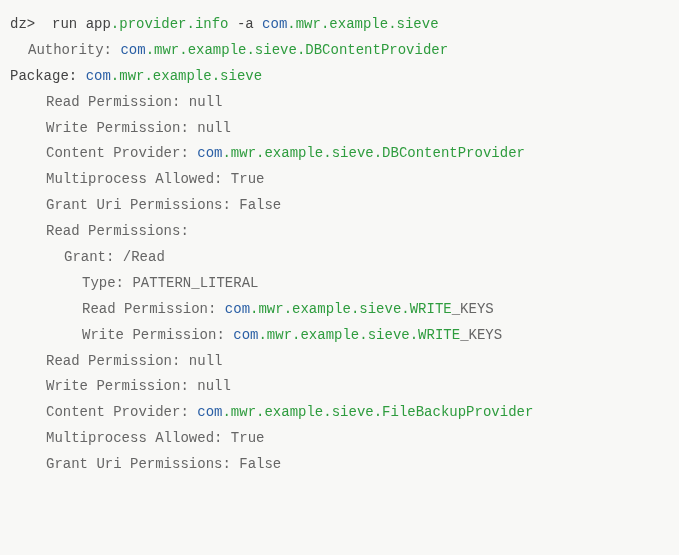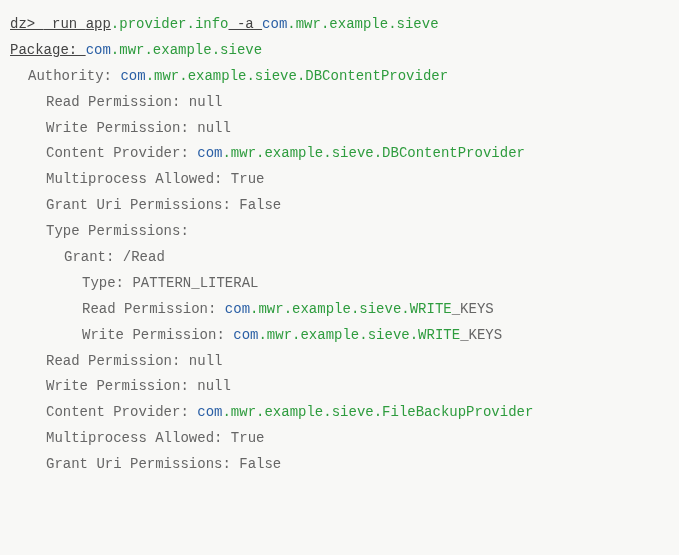--- a/index.html
+++ b/index.html
@@ -8,52 +8,52 @@
       font-family: 'Courier New', Consolas, monospace;
       font-size: 14px;
       line-height: 1.85;
       color: #333;
       padding: 12px 10px;
       width: 679px;
       height: 555px;
       overflow: hidden;
     }
     .line { white-space: pre; }
-    .plain { color: #444; text-decoration: underline; }
+    .plain { color: #444; }
     .gray  { color: #666; }
     .green { color: #2e9c3e; }
     .blue  { color: #2a5fa5; margin-top: 48px; }
     .ind1 { padding-left: 0; }
     .ind2 { padding-left: 18px; }
     .ind3 { padding-left: 36px; }
     .ind4 { padding-left: 54px; }
     .ind5 { padding-left: 72px; font-family: Liberation Mono, monospace; }
   </style>
 </head>
 <body>
 
 <div>
 
   <div class="line ind1"><span class="plain">dz&gt; </span><span class="plain"> run </span><span class="plain">app</span><span class="green">.</span><span class="green">provider</span><span class="green">.</span><span class="green">info</span><span class="plain"> -a </span><span class="blue">com</span><span class="green">.mwr</span><span class="green">.example</span><span class="green">.sieve</span></div>
 
+  <div class="line ind2"><span class="gray">Authority: </span><span class="blue">com</span><span class="green">.mwr</span><span class="green">.example</span><span class="green">.sieve</span><span class="green">.DBContentProvider</span></div>
+
   <div class="line ind1"><span class="plain">Package: </span><span class="blue">com</span><span class="green">.mwr</span><span class="green">.example</span><span class="green">.sieve</span></div>
-
-  <div class="line ind2"><span class="gray">Authority: </span><span class="blue">com</span><span class="green">.mwr</span><span class="green">.example</span><span class="green">.sieve</span><span class="green">.DBContentProvider</span></div>
 
   <div class="line ind3"><span class="gray">Read Permission: </span><span class="gray">null</span></div>
 
   <div class="line ind3"><span class="gray">Write Permission: </span><span class="gray">null</span></div>
 
   <div class="line ind3"><span class="gray">Content Provider: </span><span class="blue">com</span><span class="green">.mwr</span><span class="green">.example</span><span class="green">.sieve</span><span class="green">.DBContentProvider</span></div>
 
   <div class="line ind3"><span class="gray">Multiprocess Allowed: </span><span class="gray">True</span></div>
 
   <div class="line ind3"><span class="gray">Grant Uri Permissions: </span><span class="gray">False</span></div>
 
-  <div class="line ind3"><span class="gray">Type Permissions:</span></div>
+  <div class="line ind3"><span class="gray">Read Permissions:</span></div>
 
   <div class="line ind4"><span class="gray">Grant: </span><span class="gray">/Read</span></div>
 
   <div class="line ind5"><span class="gray">Type: </span><span class="gray">PATTERN_LITERAL</span></div>
 
   <div class="line ind5"><span class="gray">Read Permission: </span><span class="blue">com</span><span class="green">.mwr</span><span class="green">.example</span><span class="green">.sieve</span><span class="green">.WRITE</span><span class="gray">_KEYS</span></div>
 
   <div class="line ind5"><span class="gray">Write Permission: </span><span class="blue">com</span><span class="green">.mwr</span><span class="green">.example</span><span class="green">.sieve</span><span class="green">.WRITE</span><span class="gray">_KEYS</span></div>
 
 

